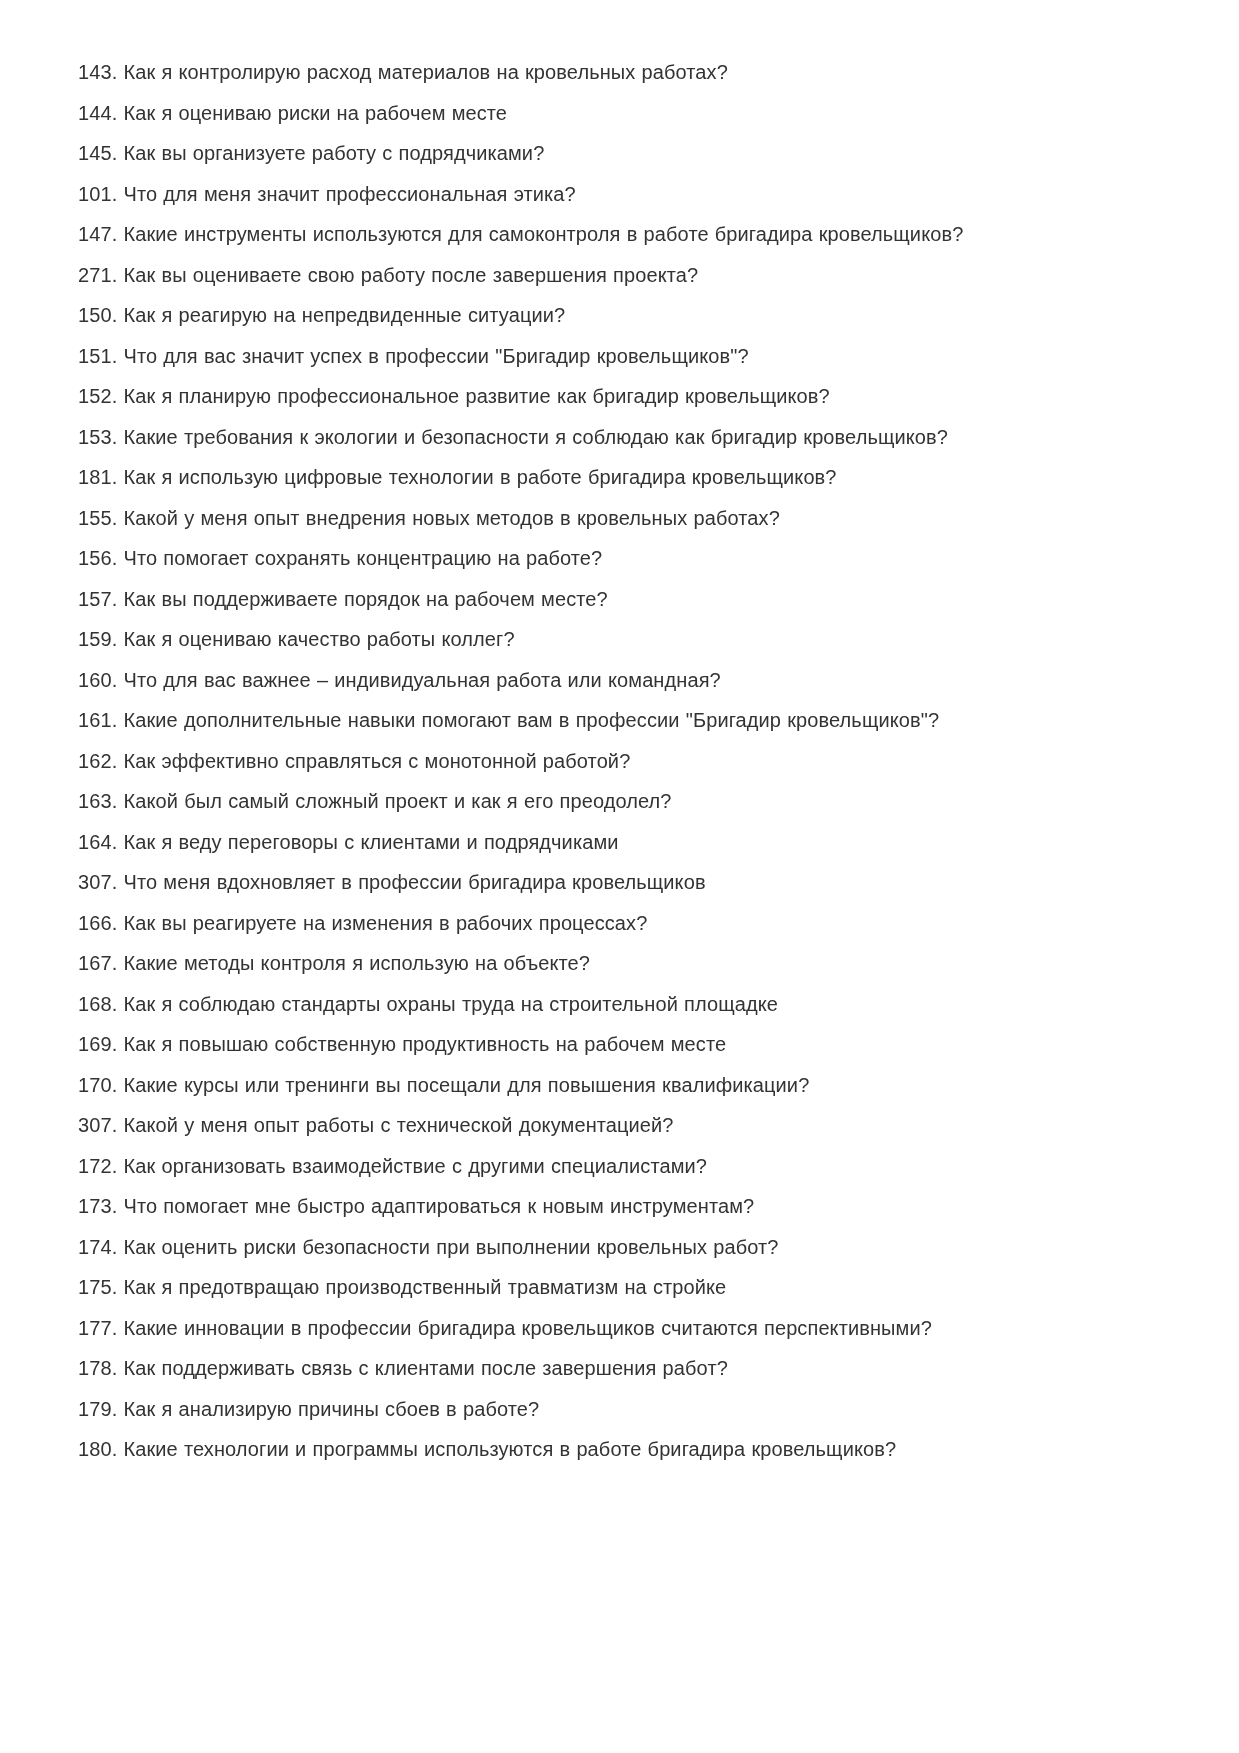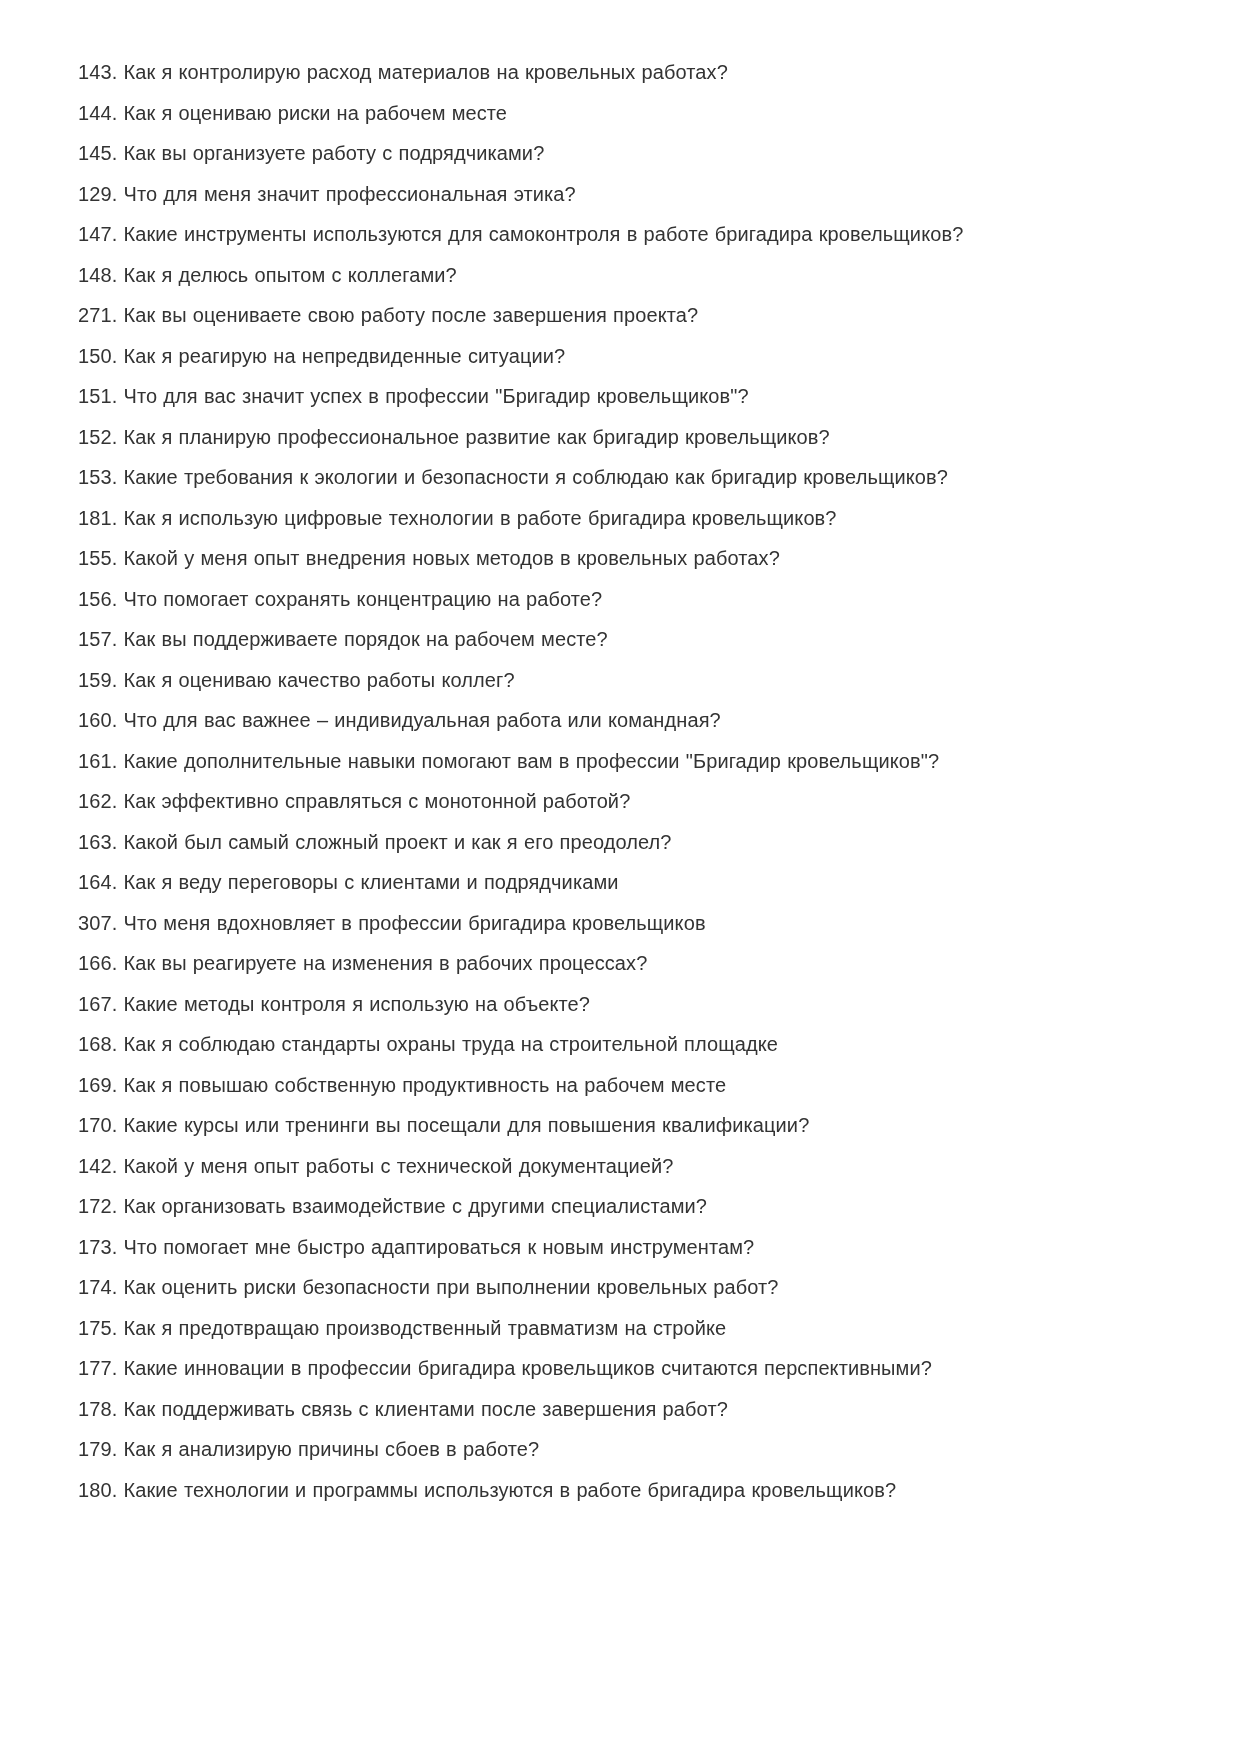--- a/index.html
+++ b/index.html
@@ -30,23 +30,22 @@
 </style>
 </head>
 <body>
 
 <div class="page">
   <div class="content">
 
   <p class="question">143. Как я контролирую расход материалов на кровельных работах?</p>
       <p class="question">144. Как я оцениваю риски на рабочем месте</p>
       <p class="question">145. Как вы организуете работу с подрядчиками?</p>
-      <p class="question">129. Что для меня значит профессиональная этика?</p>
+      <p class="question">101. Что для меня значит профессиональная этика?</p>
       <p class="question">147. Какие инструменты используются для самоконтроля в работе бригадира кровельщиков?</p>
-      <p class="question">148. Как я делюсь опытом с коллегами?</p>
       <p class="question">271. Как вы оцениваете свою работу после завершения проекта?</p>
       <p class="question">150. Как я реагирую на непредвиденные ситуации?</p>
       <p class="question">151. Что для вас значит успех в профессии "Бригадир кровельщиков"?</p>
       <p class="question">152. Как я планирую профессиональное развитие как бригадир кровельщиков?</p>
       <p class="question">153. Какие требования к экологии и безопасности я соблюдаю как бригадир кровельщиков?</p>
       <p class="question">181. Как я использую цифровые технологии в работе бригадира кровельщиков?</p>
       <p class="question">155. Какой у меня опыт внедрения новых методов в кровельных работах?</p>
       <p class="question">156. Что помогает сохранять концентрацию на работе?</p>
       <p class="question">157. Как вы поддерживаете порядок на рабочем месте?</p>
       <p class="question">159. Как я оцениваю качество работы коллег?</p>
@@ -54,21 +53,21 @@
       <p class="question">161. Какие дополнительные навыки помогают вам в профессии "Бригадир кровельщиков"?</p>
       <p class="question">162. Как эффективно справляться с монотонной работой?</p>
       <p class="question">163. Какой был самый сложный проект и как я его преодолел?</p>
       <p class="question">164. Как я веду переговоры с клиентами и подрядчиками</p>
       <p class="question">307. Что меня вдохновляет в профессии бригадира кровельщиков</p>
       <p class="question">166. Как вы реагируете на изменения в рабочих процессах?</p>
       <p class="question">167. Какие методы контроля я использую на объекте?</p>
       <p class="question">168. Как я соблюдаю стандарты охраны труда на строительной площадке</p>
       <p class="question">169. Как я повышаю собственную продуктивность на рабочем месте</p>
       <p class="question">170. Какие курсы или тренинги вы посещали для повышения квалификации?</p>
-      <p class="question">142. Какой у меня опыт работы с технической документацией?</p>
+      <p class="question">307. Какой у меня опыт работы с технической документацией?</p>
       <p class="question">172. Как организовать взаимодействие с другими специалистами?</p>
       <p class="question">173. Что помогает мне быстро адаптироваться к новым инструментам?</p>
       <p class="question">174. Как оценить риски безопасности при выполнении кровельных работ?</p>
       <p class="question">175. Как я предотвращаю производственный травматизм на стройке</p>
       <p class="question">177. Какие инновации в профессии бригадира кровельщиков считаются перспективными?</p>
       <p class="question">178. Как поддерживать связь с клиентами после завершения работ?</p>
       <p class="question">179. Как я анализирую причины сбоев в работе?</p>
       <p class="question">180. Какие технологии и программы используются в работе бригадира кровельщиков?</p>
     </div>
 </div>

